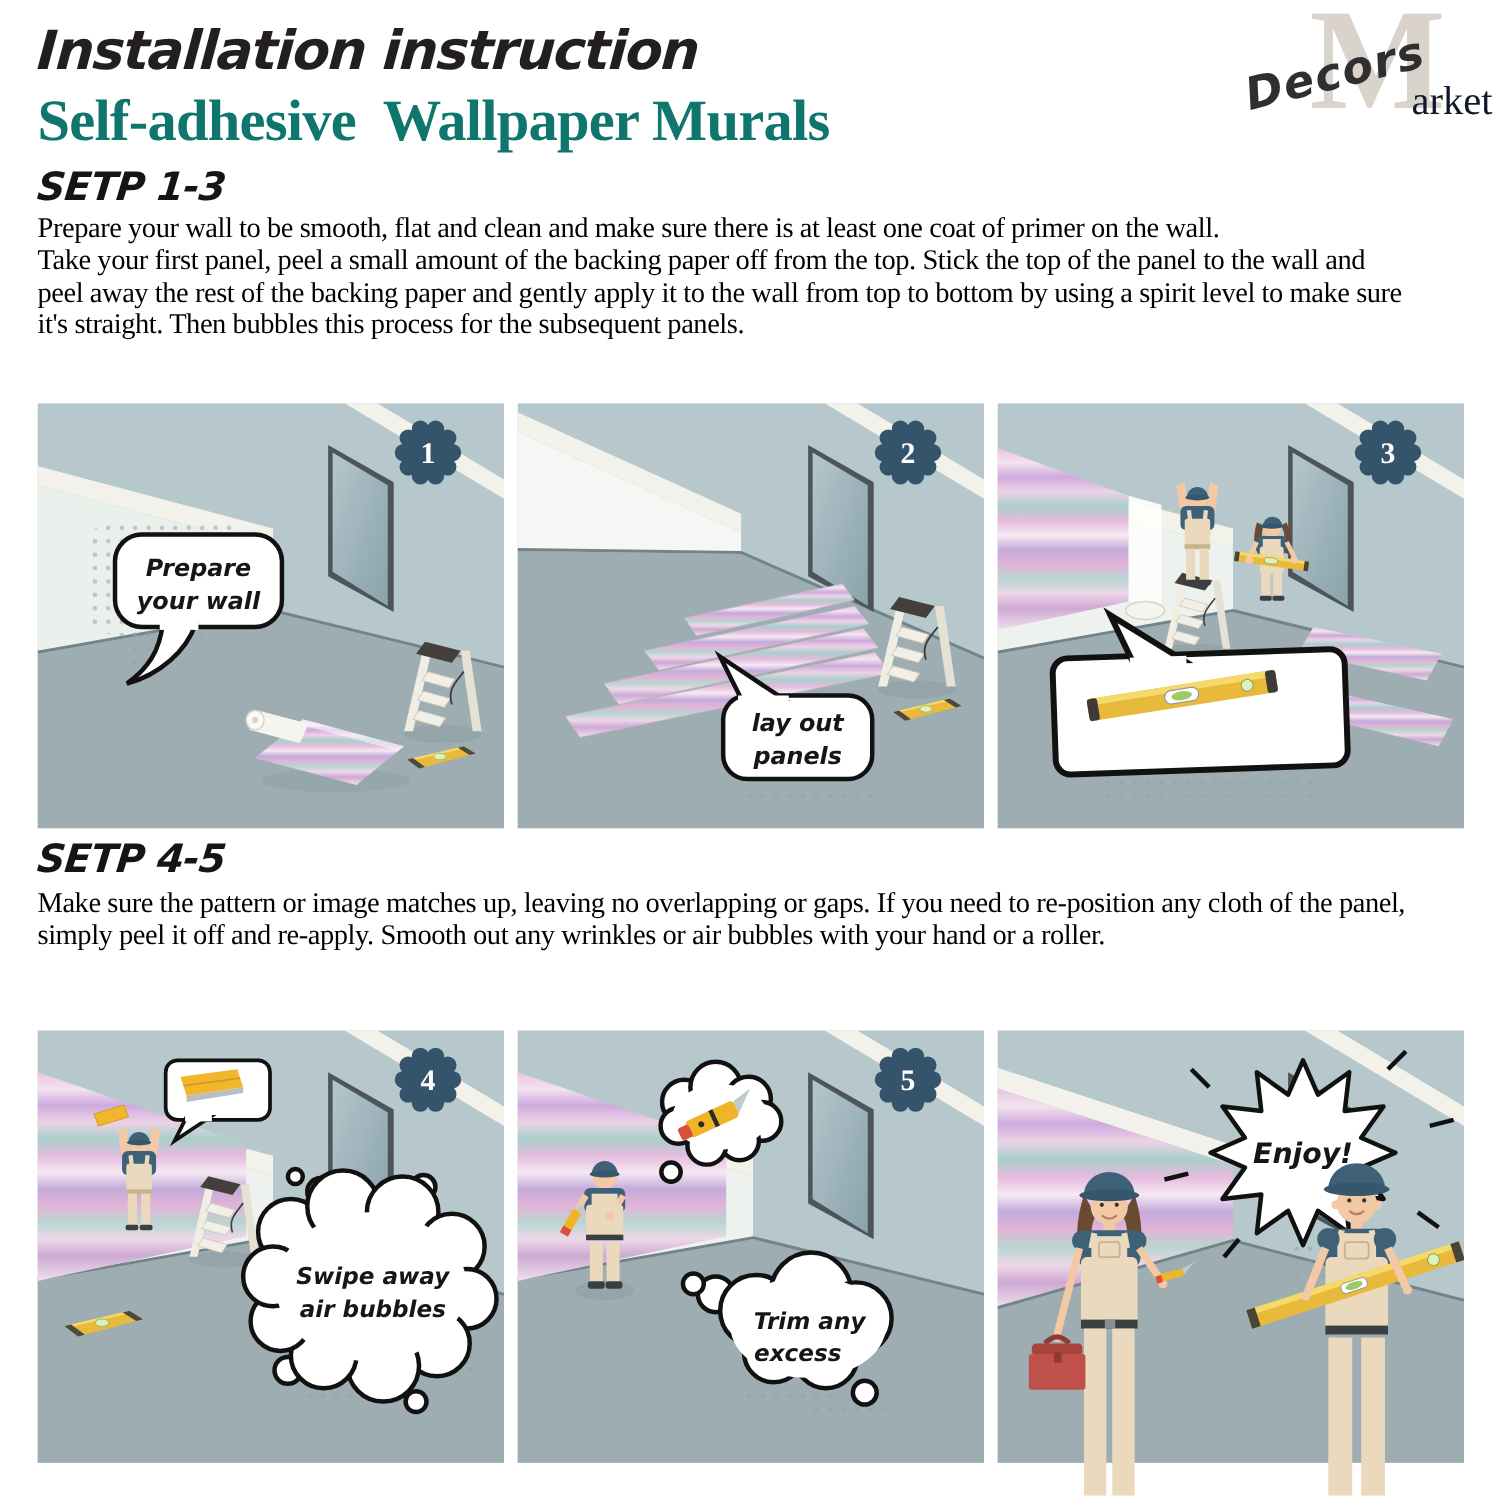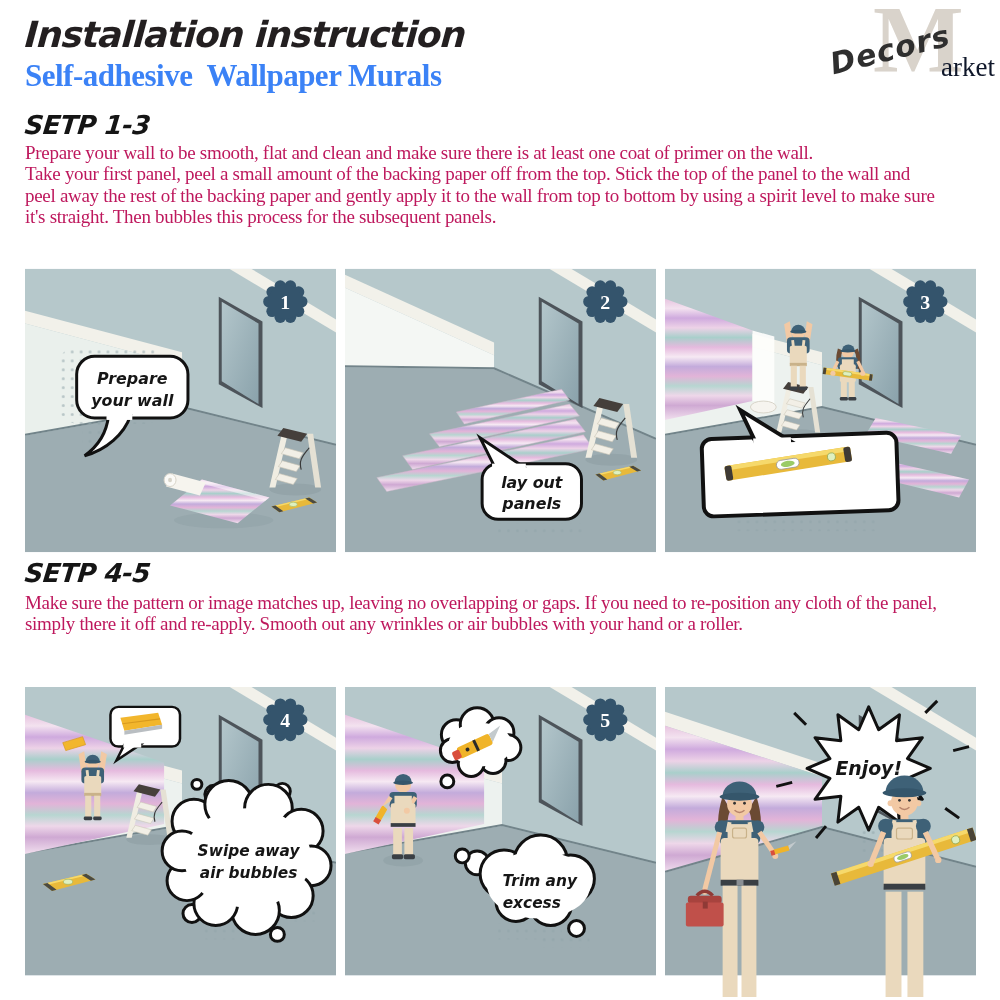--- a/index.html
+++ b/index.html
@@ -2,35 +2,35 @@
 <html><head>
 <meta charset="utf-8">
 <style>
   html,body{margin:0;padding:0;background:#fff;}
   .page{position:relative;width:1000px;height:1000px;background:#fff;overflow:hidden;
         font-family:"Liberation Serif",serif;color:#1d1d1b;}
   .title{position:absolute;left:25px;top:14px;font-family:"DejaVu Sans",sans-serif;
          font-weight:bold;font-style:italic;font-size:36px;color:#231f20;
          transform:skewX(-4deg);transform-origin:left;letter-spacing:-1px;}
   .subtitle{position:absolute;left:25px;top:58px;font-family:"Liberation Serif",serif;
-         font-weight:bold;font-size:31px;color:#3b82f6;white-space:pre;letter-spacing:-0.5px;}
+         font-weight:bold;font-size:39px;color:#0f766e;white-space:pre;letter-spacing:-0.5px;}
   .logo{position:absolute;left:835px;top:4px;width:160px;height:100px;}
   .logo .big-m{position:absolute;left:38px;top:-12px;font-family:"Liberation Serif",serif;
          font-size:96px;line-height:1;color:#d9d3cb;font-weight:bold;}
   .logo .script{position:absolute;left:-6px;top:28px;font-family:"DejaVu Sans",sans-serif;
          font-style:italic;font-weight:bold;font-size:30px;color:#2f2f2f;
          transform:rotate(-14deg);letter-spacing:1px;}
   .logo .rest{position:absolute;left:106px;top:48px;font-family:"Liberation Serif",serif;
          font-size:27px;color:#0f172a;text-align:right;}
   .sec-head{position:absolute;left:25px;font-family:"DejaVu Sans",sans-serif;
          font-weight:bold;font-style:italic;font-size:26px;color:#151515;
          transform:skewX(-6deg);transform-origin:left;letter-spacing:-0.5px;}
   .h13{top:110px;} .h45{top:558px;}
   .para{position:absolute;left:25px;font-size:19px;line-height:21.4px;letter-spacing:-0.3px;
-        white-space:nowrap;color:#be185d;}
+        white-space:nowrap;color:#000000;}
   .para1{top:142px;} .para2{top:592px;}
   .row{position:absolute;left:25px;display:flex;gap:9px;}
   .row1{top:268px;} .row2{top:686px;}
   .row svg{display:block;}
   svg text.bub{font-family:"DejaVu Sans",sans-serif;font-style:italic;font-weight:bold;
         fill:#161616;}
   svg text.num{font-family:"Liberation Serif",serif;font-weight:bold;fill:#ffffff;
         font-size:20px;}
 </style>
 </head>
@@ -51,21 +51,21 @@
   <div class="para para1">
     <div>Prepare your wall to be smooth, flat and clean and make sure there is at least one coat of primer on the wall.</div>
     <div>Take your first panel, peel a small amount of the backing paper off from the top. Stick the top of the panel to the wall and</div>
     <div>peel away the rest of the backing paper and gently apply it to the wall from top to bottom by using a spirit level to make sure</div>
     <div>it's straight. Then bubbles this process for the subsequent panels.</div>
   </div>
 
   <div class="sec-head h45">SETP 4-5</div>
   <div class="para para2">
     <div>Make sure the pattern or image matches up, leaving no overlapping or gaps. If you need to re-position any cloth of the panel,</div>
-    <div>simply there it off and re-apply. Smooth out any wrinkles or air bubbles with your hand or a roller.</div>
+    <div>simply peel it off and re-apply. Smooth out any wrinkles or air bubbles with your hand or a roller.</div>
   </div>
 
   <svg width="0" height="0" style="position:absolute" aria-hidden="true">
     <defs>
       <linearGradient id="muralg" x1="0" y1="0" x2="0" y2="1">
         <stop offset="0" stop-color="#e7c4e0"></stop>
           <stop offset=".08" stop-color="#f3e2ef"></stop>
         <stop offset=".16" stop-color="#cfaade"></stop>
           <stop offset=".24" stop-color="#edd2e7"></stop>
         <stop offset=".32" stop-color="#a9cfcb"></stop>

